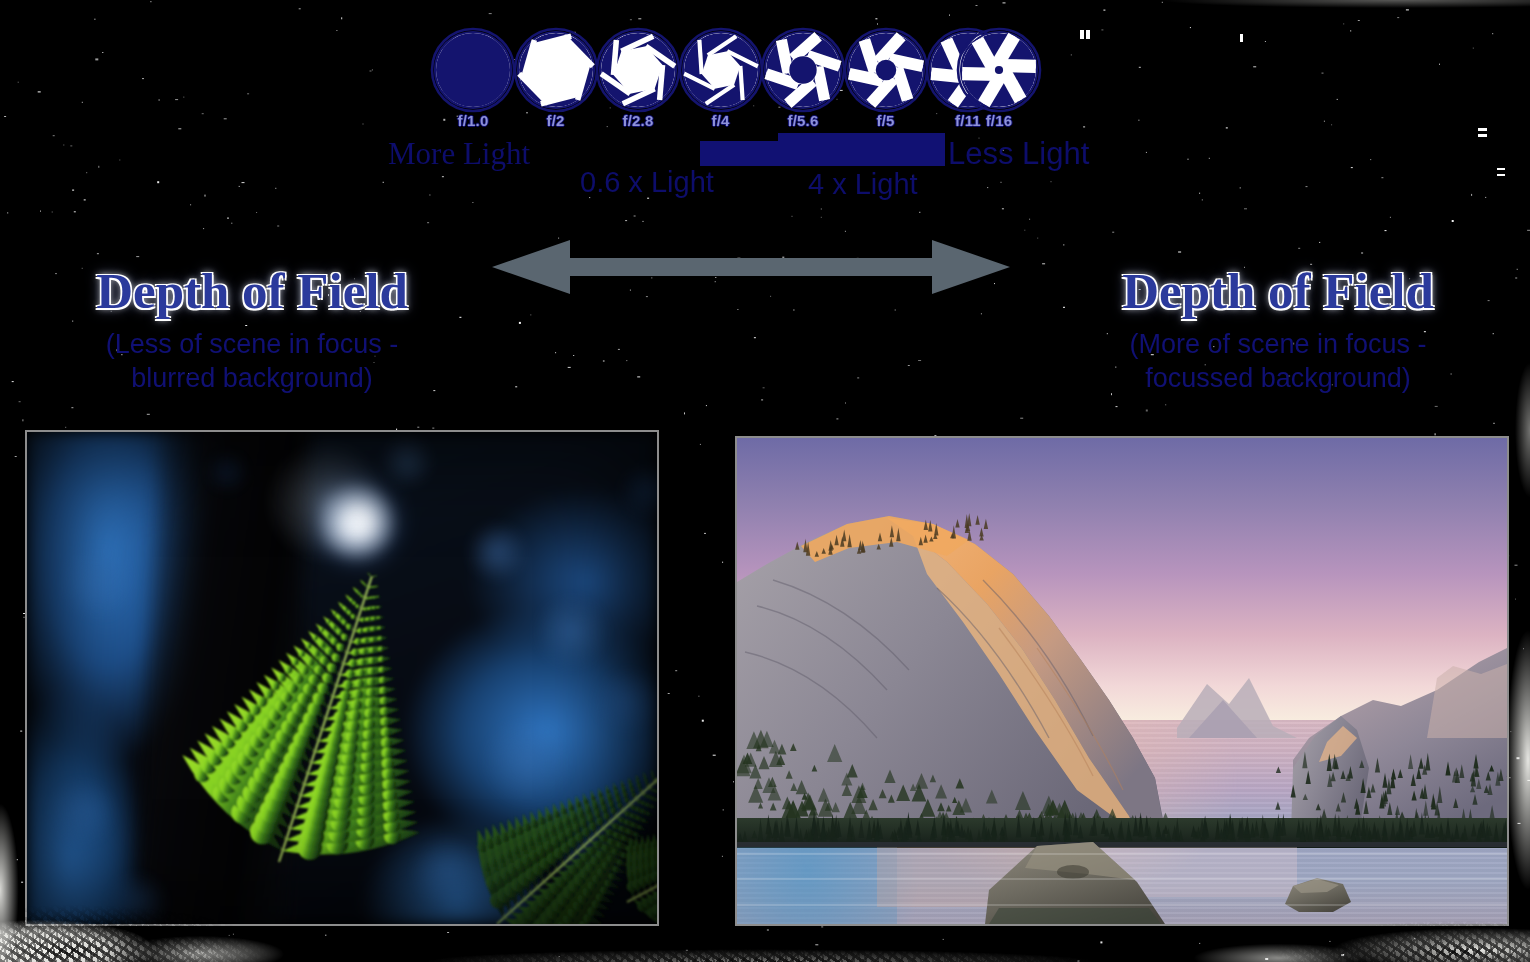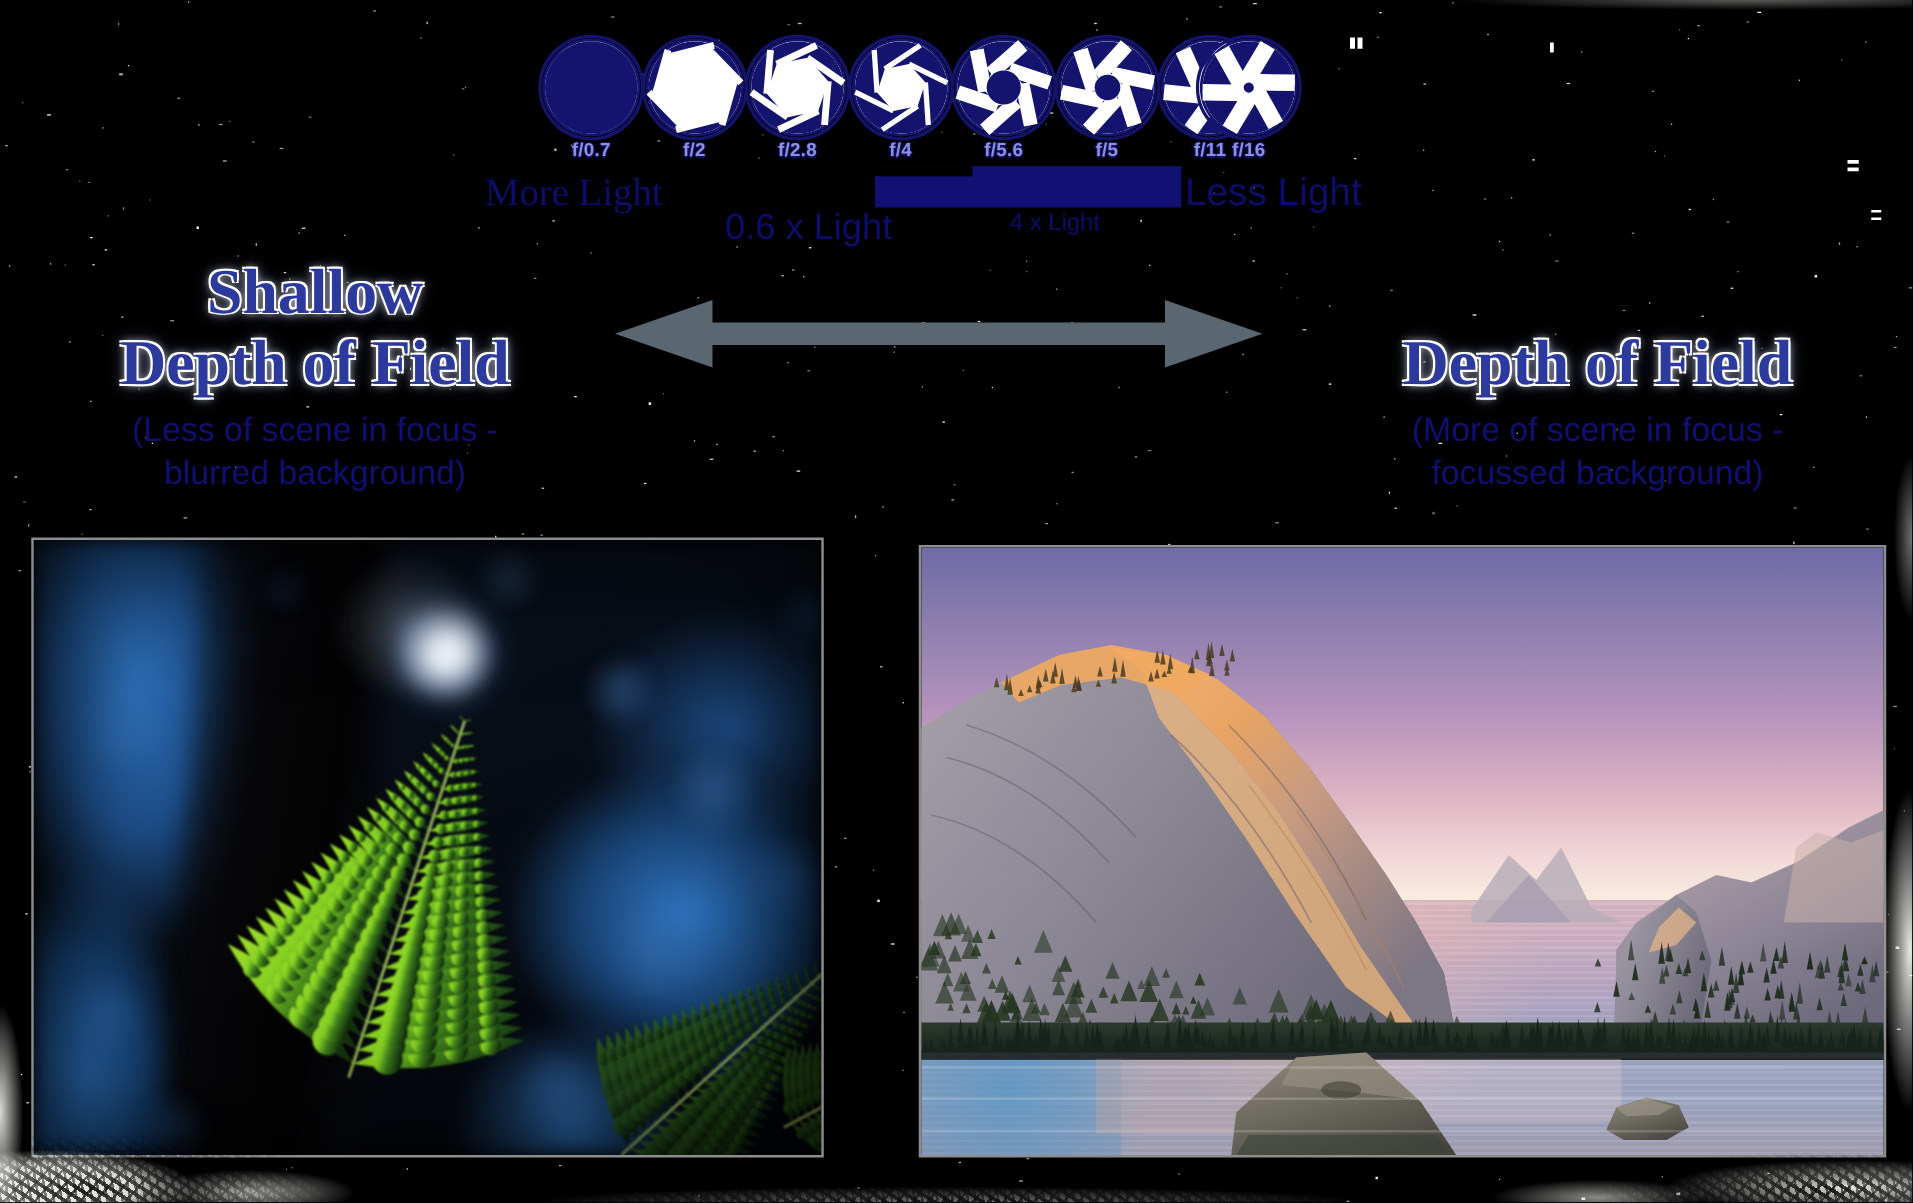--- a/index.html
+++ b/index.html
@@ -72,21 +72,21 @@
     text-shadow:0 0 1px #10106e, 1px 0 0 #10106e, -1px 0 0 #10106e, 0 1px 0 #10106e, 0 -1px 0 #10106e;
   }
 
   
   .lightlbl{
     position:absolute;color:#0d0d6b;font-size:31px;font-weight:400;white-space:nowrap;
   }
   #more-light{left:388px;top:136px;font-family:Liberation Serif, serif;}
   #less-light{left:948px;top:136px;}
   #half-light{left:580px;top:166px;font-size:29px;}
-  #four-light{left:808px;top:168px;font-size:19px;}
+  #four-light{left:808px;top:168px;font-size:29px;}
 
   #redaction-block{
     position:absolute;left:700px;top:133px;width:245px;height:33px;
     background:#111173;
   }
   #redaction-block:before{
     content:"";position:absolute;left:0;top:-0px;width:78px;height:8px;background:#000;
   }
 
   
@@ -797,21 +797,21 @@
       <rect x="1497" y="174" width="8" height="2" fill="#fff"></rect>
     </svg>
 
   <div id="aperture-row">
       <div class="ap-cell" style="left:428px">
         <svg class="ap-icon" viewBox="0 0 90 92">
           <circle cx="45" cy="46" r="41" fill="none" stroke="#14146e" stroke-width="2.6"></circle>
           <circle cx="45" cy="46" r="38" fill="#ffffff" stroke="#14146e" stroke-width="2.2"></circle>
           <circle cx="45" cy="46" r="37" fill="#14146e"></circle>
         </svg>
-        <div class="ap-label">f/0.7</div>
+        <div class="ap-label">f/1.0</div>
       </div>
       <div class="ap-cell" style="left:510.5px">
         <svg class="ap-icon" viewBox="0 0 90 92">
           <circle cx="45" cy="46" r="41" fill="none" stroke="#14146e" stroke-width="2.6"></circle>
           <circle cx="45" cy="46" r="38" fill="#ffffff" stroke="#14146e" stroke-width="2.2"></circle>
           <defs>
             <mask id="apm1">
               <rect x="0" y="0" width="90" height="92" fill="#000"></rect>
               <circle cx="45" cy="46" r="37" fill="#fff"></circle>
               <polygon points="55.28,14.98 77.01,39.39 66.72,70.41 34.72,77.02 12.99,52.61 23.28,21.59" fill="#000"></polygon>
@@ -984,21 +984,21 @@
     </div>
 
   <div class="lightlbl" id="more-light">More Light</div>
   <div class="lightlbl" id="less-light">Less Light</div>
   <div class="lightlbl" id="half-light">0.6 x Light</div>
   <div class="lightlbl" id="four-light">4 x Light</div>
   <div id="redaction-block"></div>
 
   <div class="dof" id="dof-left">
     <div class="dof-title">
-      <span>Shallow</span><br>
+      <br>
       <span>Depth of Field</span>
     </div>
     <div class="dof-sub">
       <span class="l2">(Less of scene in focus -</span>
       <span class="l2">blurred background)</span>
     </div>
   </div>
 
   <div class="dof" id="dof-right">
     <div class="dof-title">

